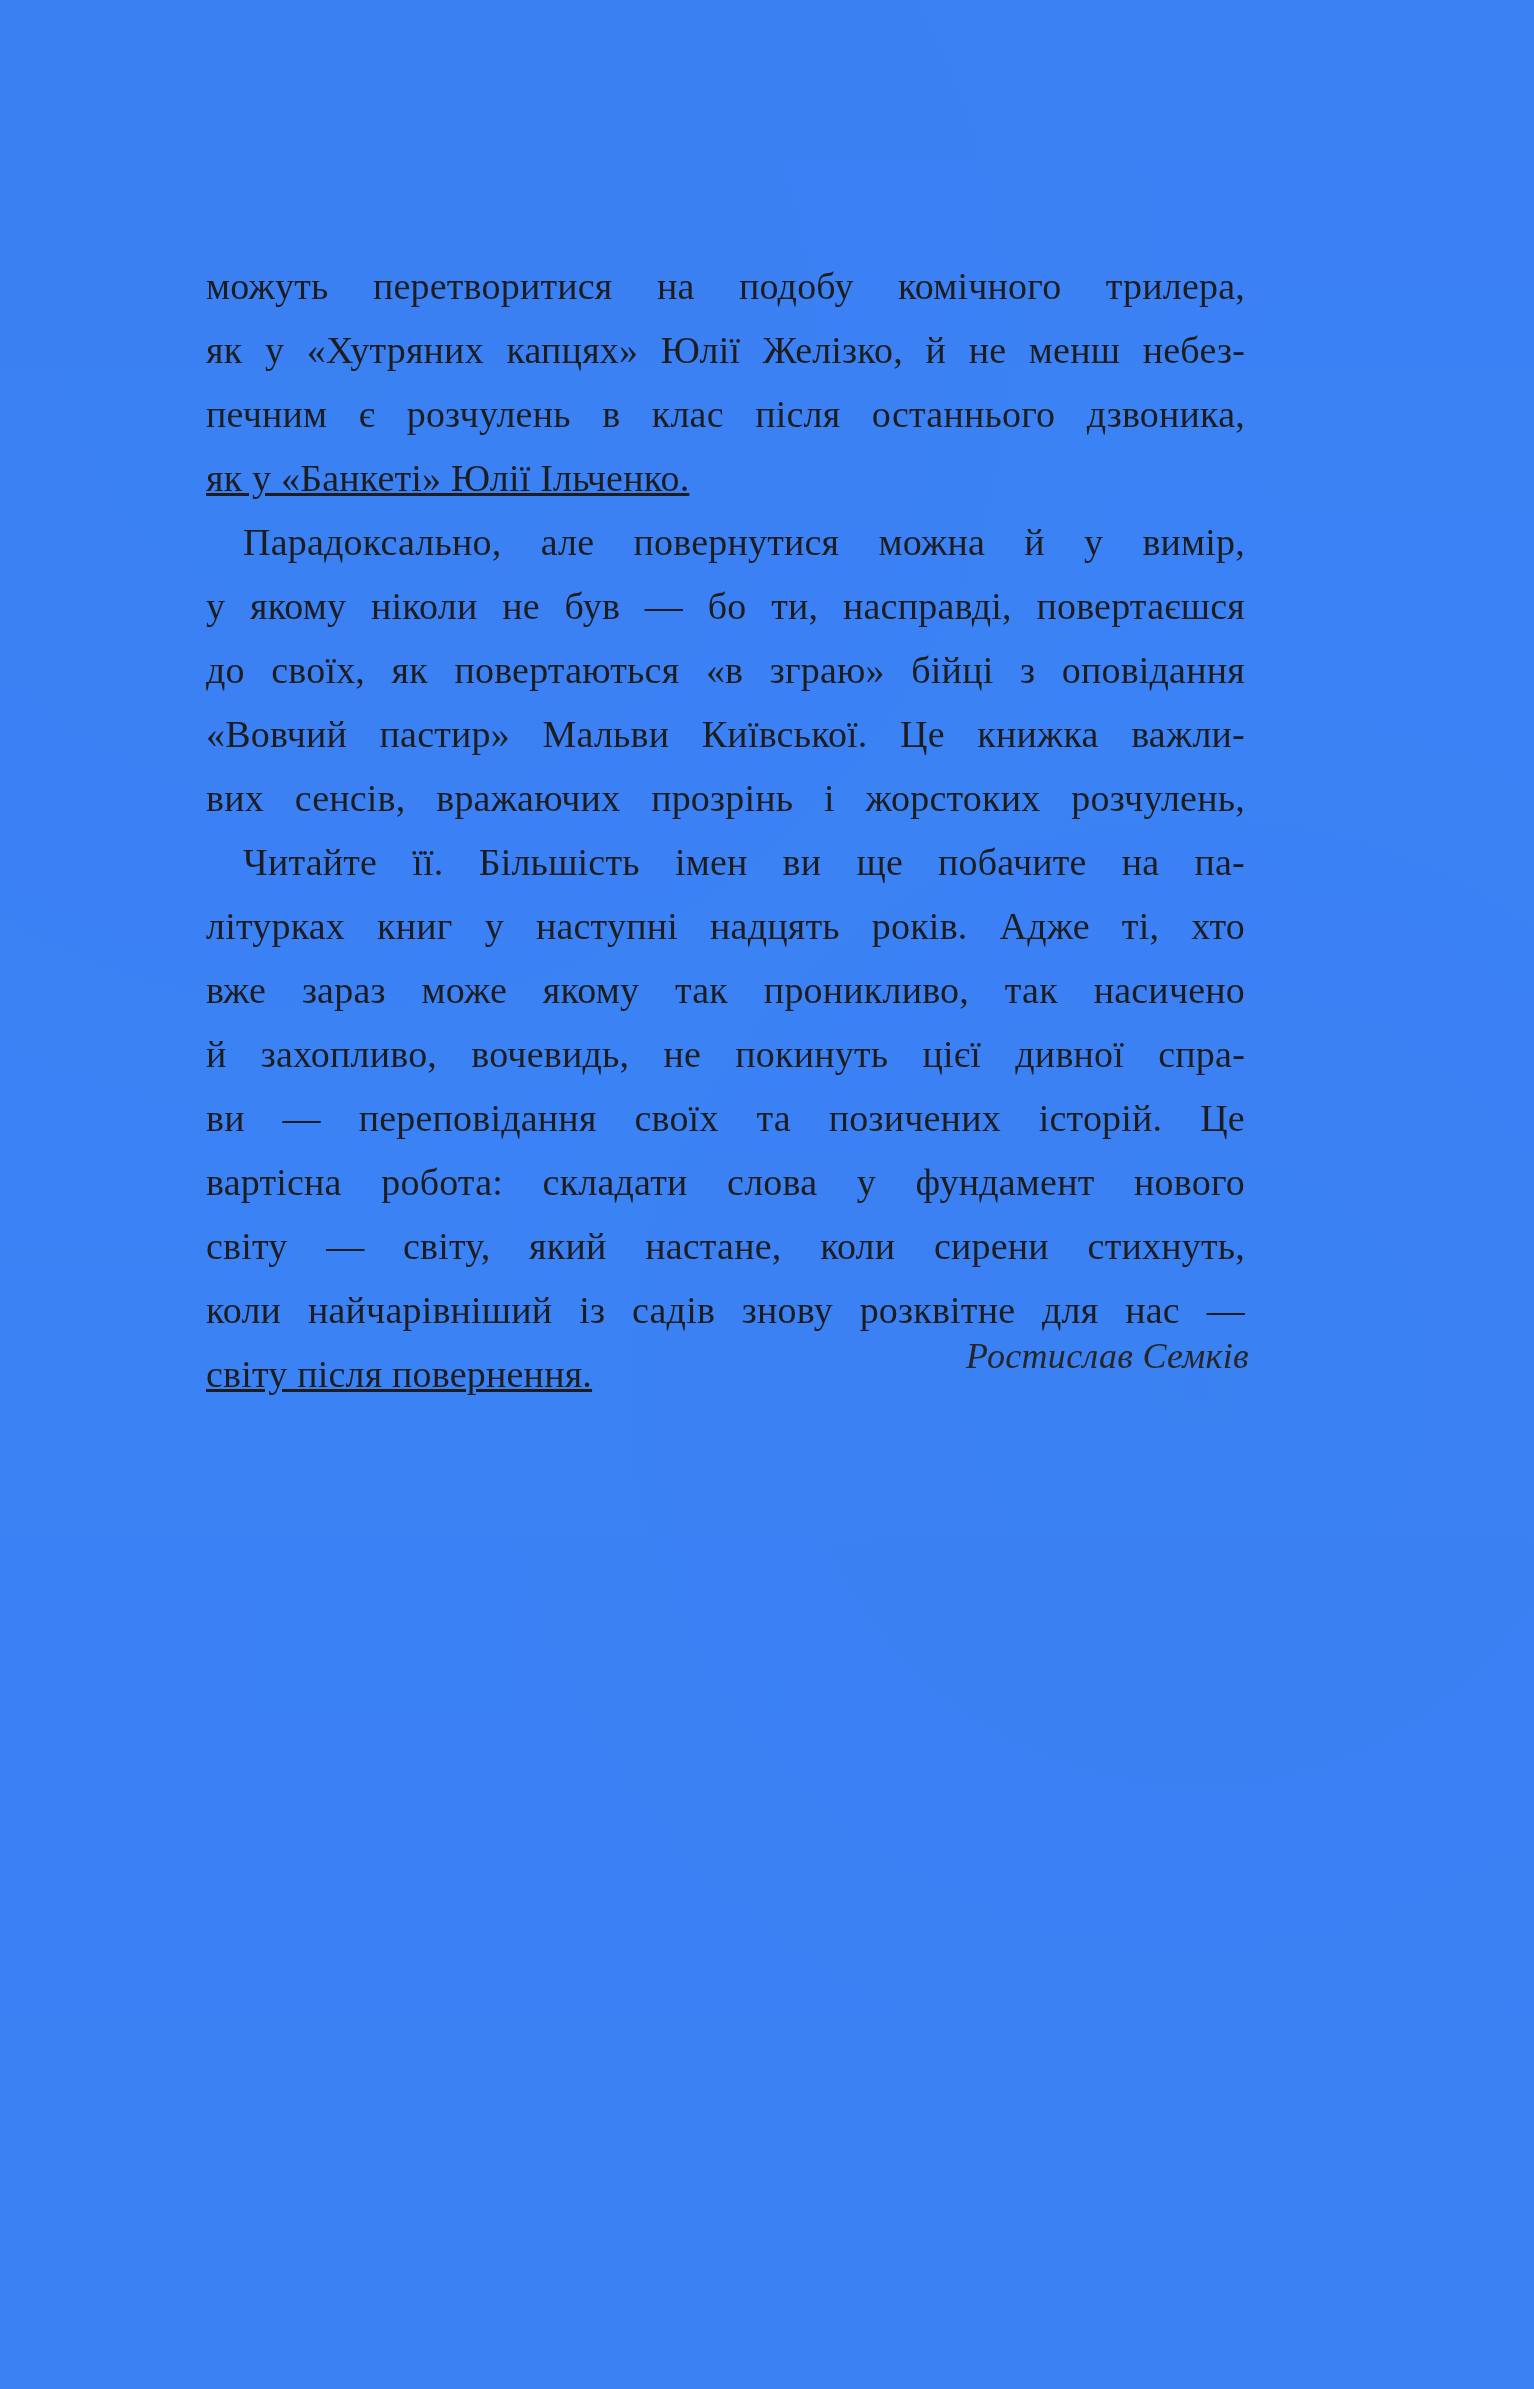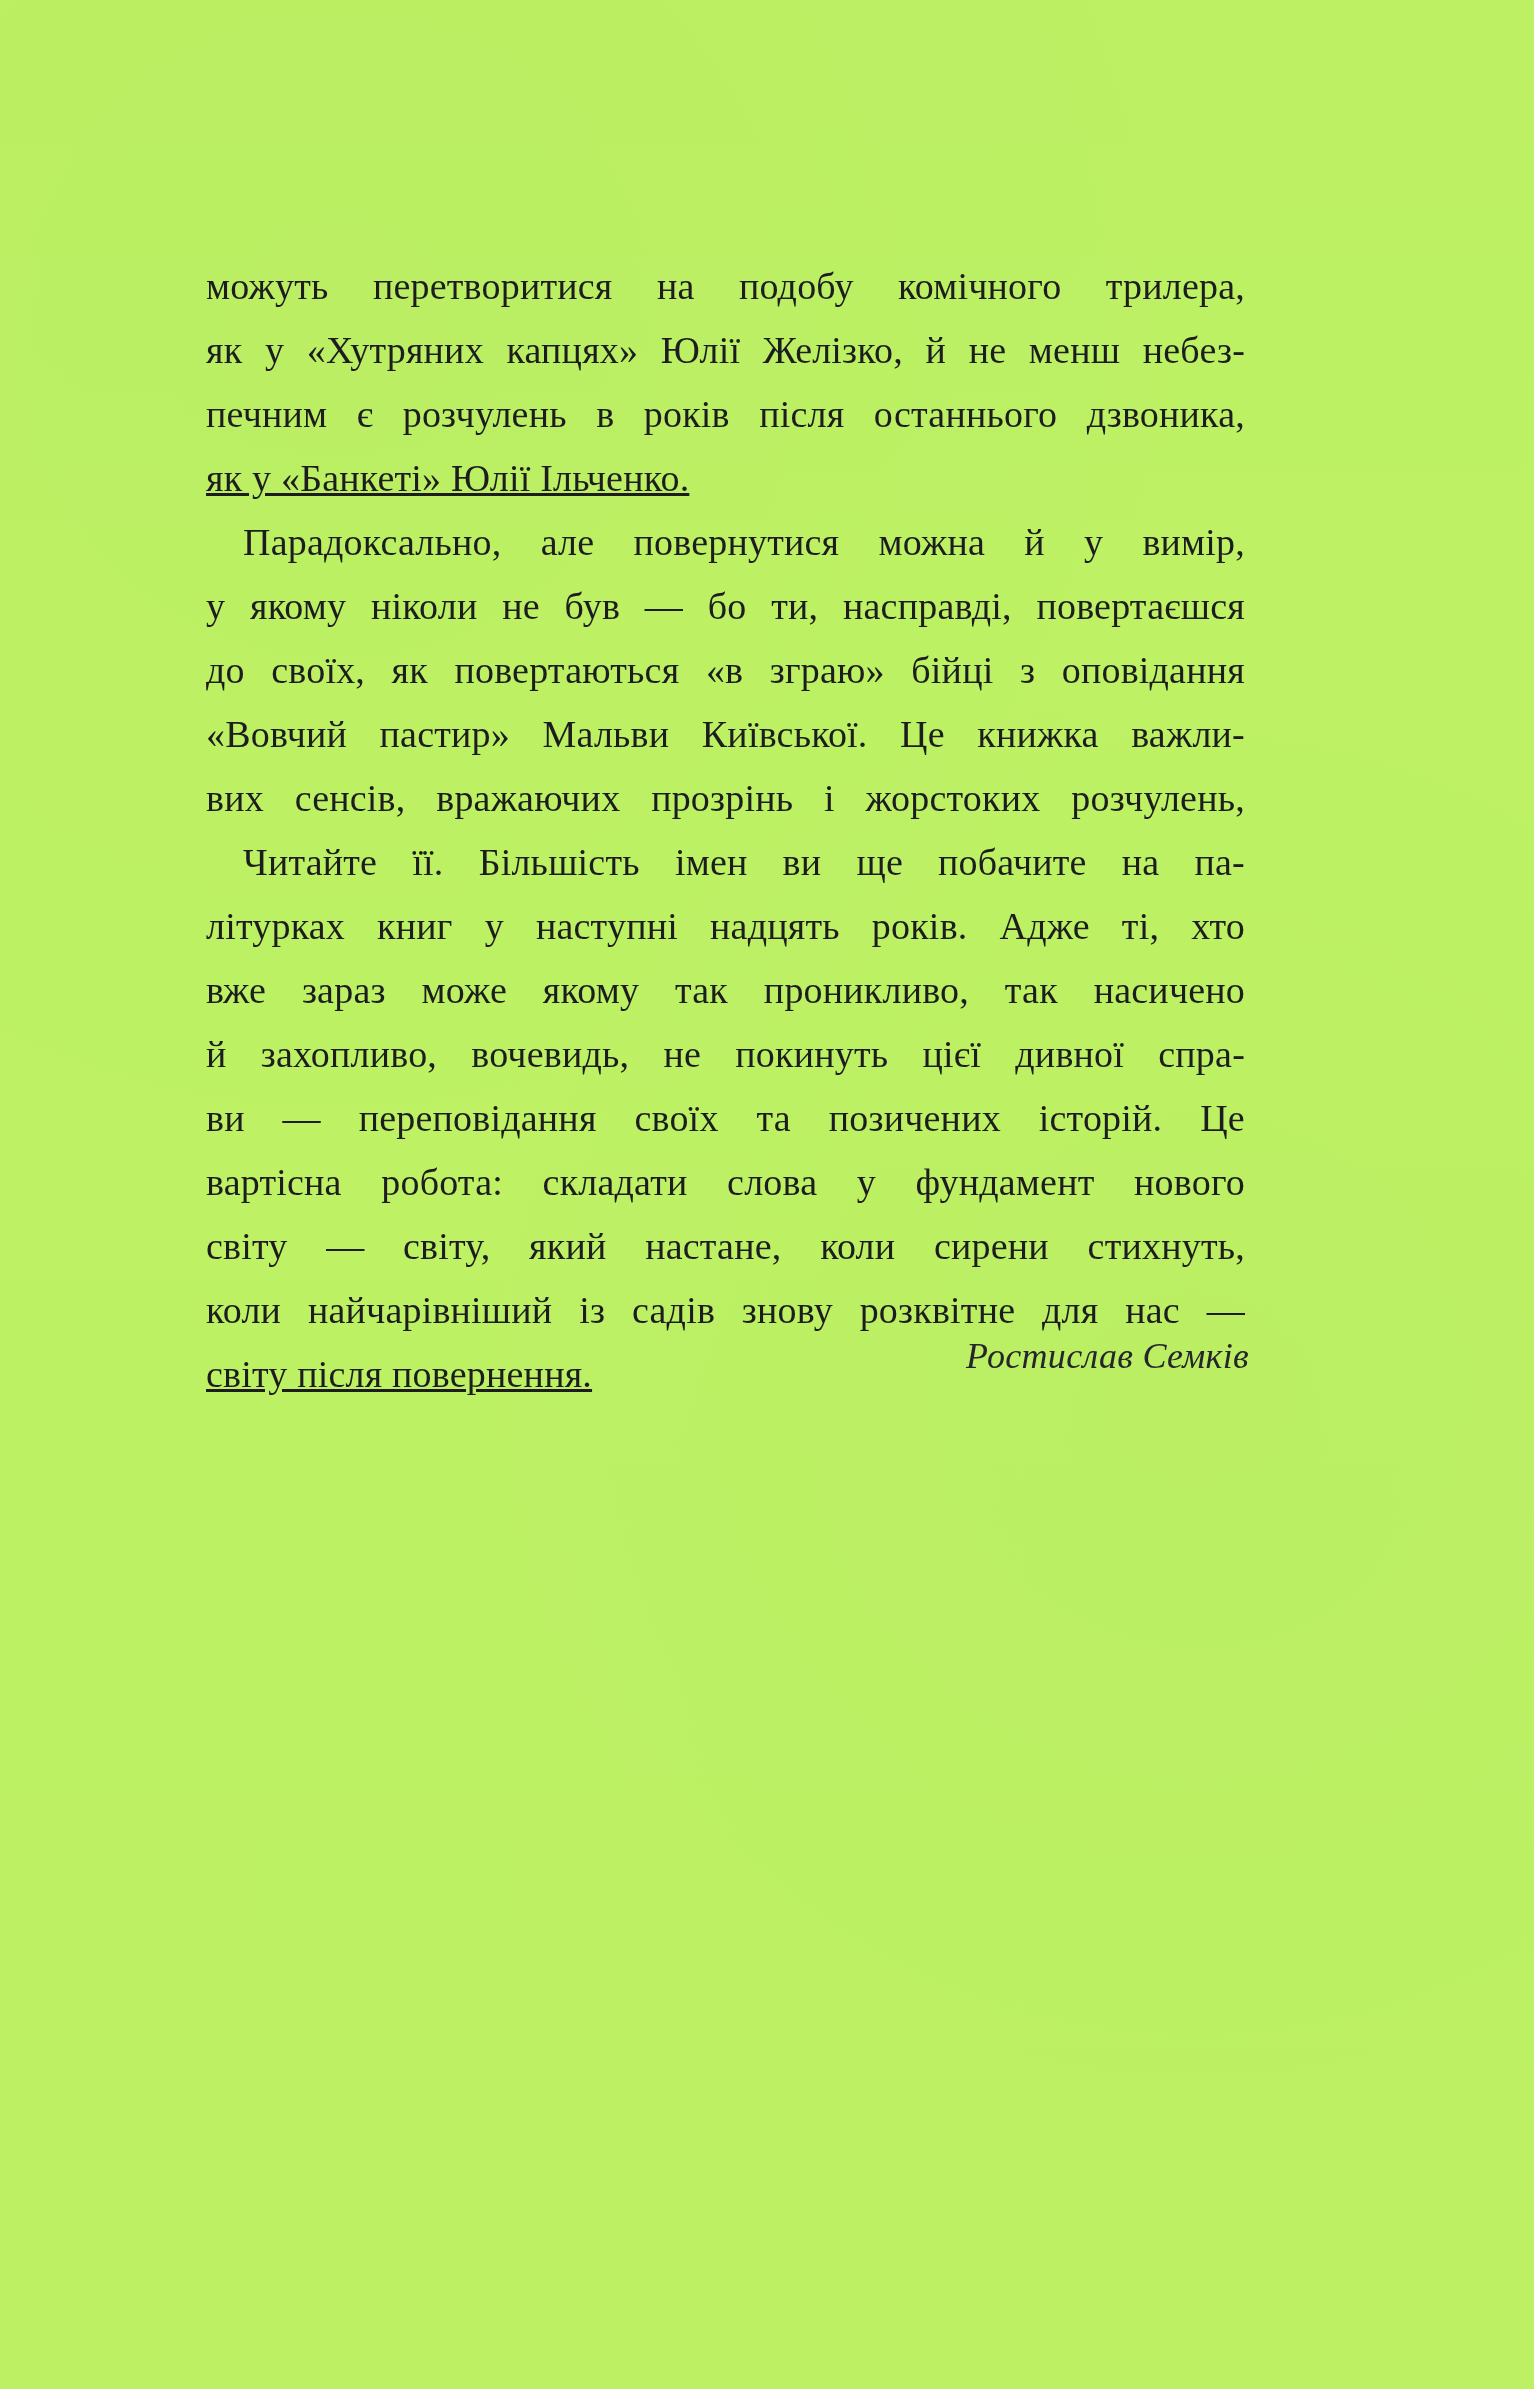--- a/index.html
+++ b/index.html
@@ -6,21 +6,21 @@
   html, body {
     margin: 0;
     padding: 0;
     background: #ffffff;
   }
 
   .page {
     position: relative;
     width: 1534px;
     height: 2389px;
-    background: #bef264;
+    background: #3b82f6;
     overflow: hidden;
     font-family: "Liberation Serif", "DejaVu Serif", serif;
   }
 
   
   .page::before {
     content: "";
     position: absolute;
     inset: 0;
     background:
@@ -107,21 +107,21 @@
           <span class="w">й</span>
           <span class="w">не</span>
           <span class="w">менш</span>
           <span class="w">небез-</span>
         </span>
         <span class="line just">
           <span class="w">печним</span>
           <span class="w">є</span>
           <span class="w">розчулень</span>
           <span class="w">в</span>
-          <span class="w">років</span>
+          <span class="w">клас</span>
           <span class="w">після</span>
           <span class="w">останнього</span>
           <span class="w">дзвоника,</span>
         </span>
         <span class="line flush">як у «Банкеті» Юлії Ільченко.</span>
       </div>
       <div>
         <span class="line just indent" style="padding-left: 37px; width: 1002px;">
           <span class="w">Парадоксально,</span>
           <span class="w">але</span>

